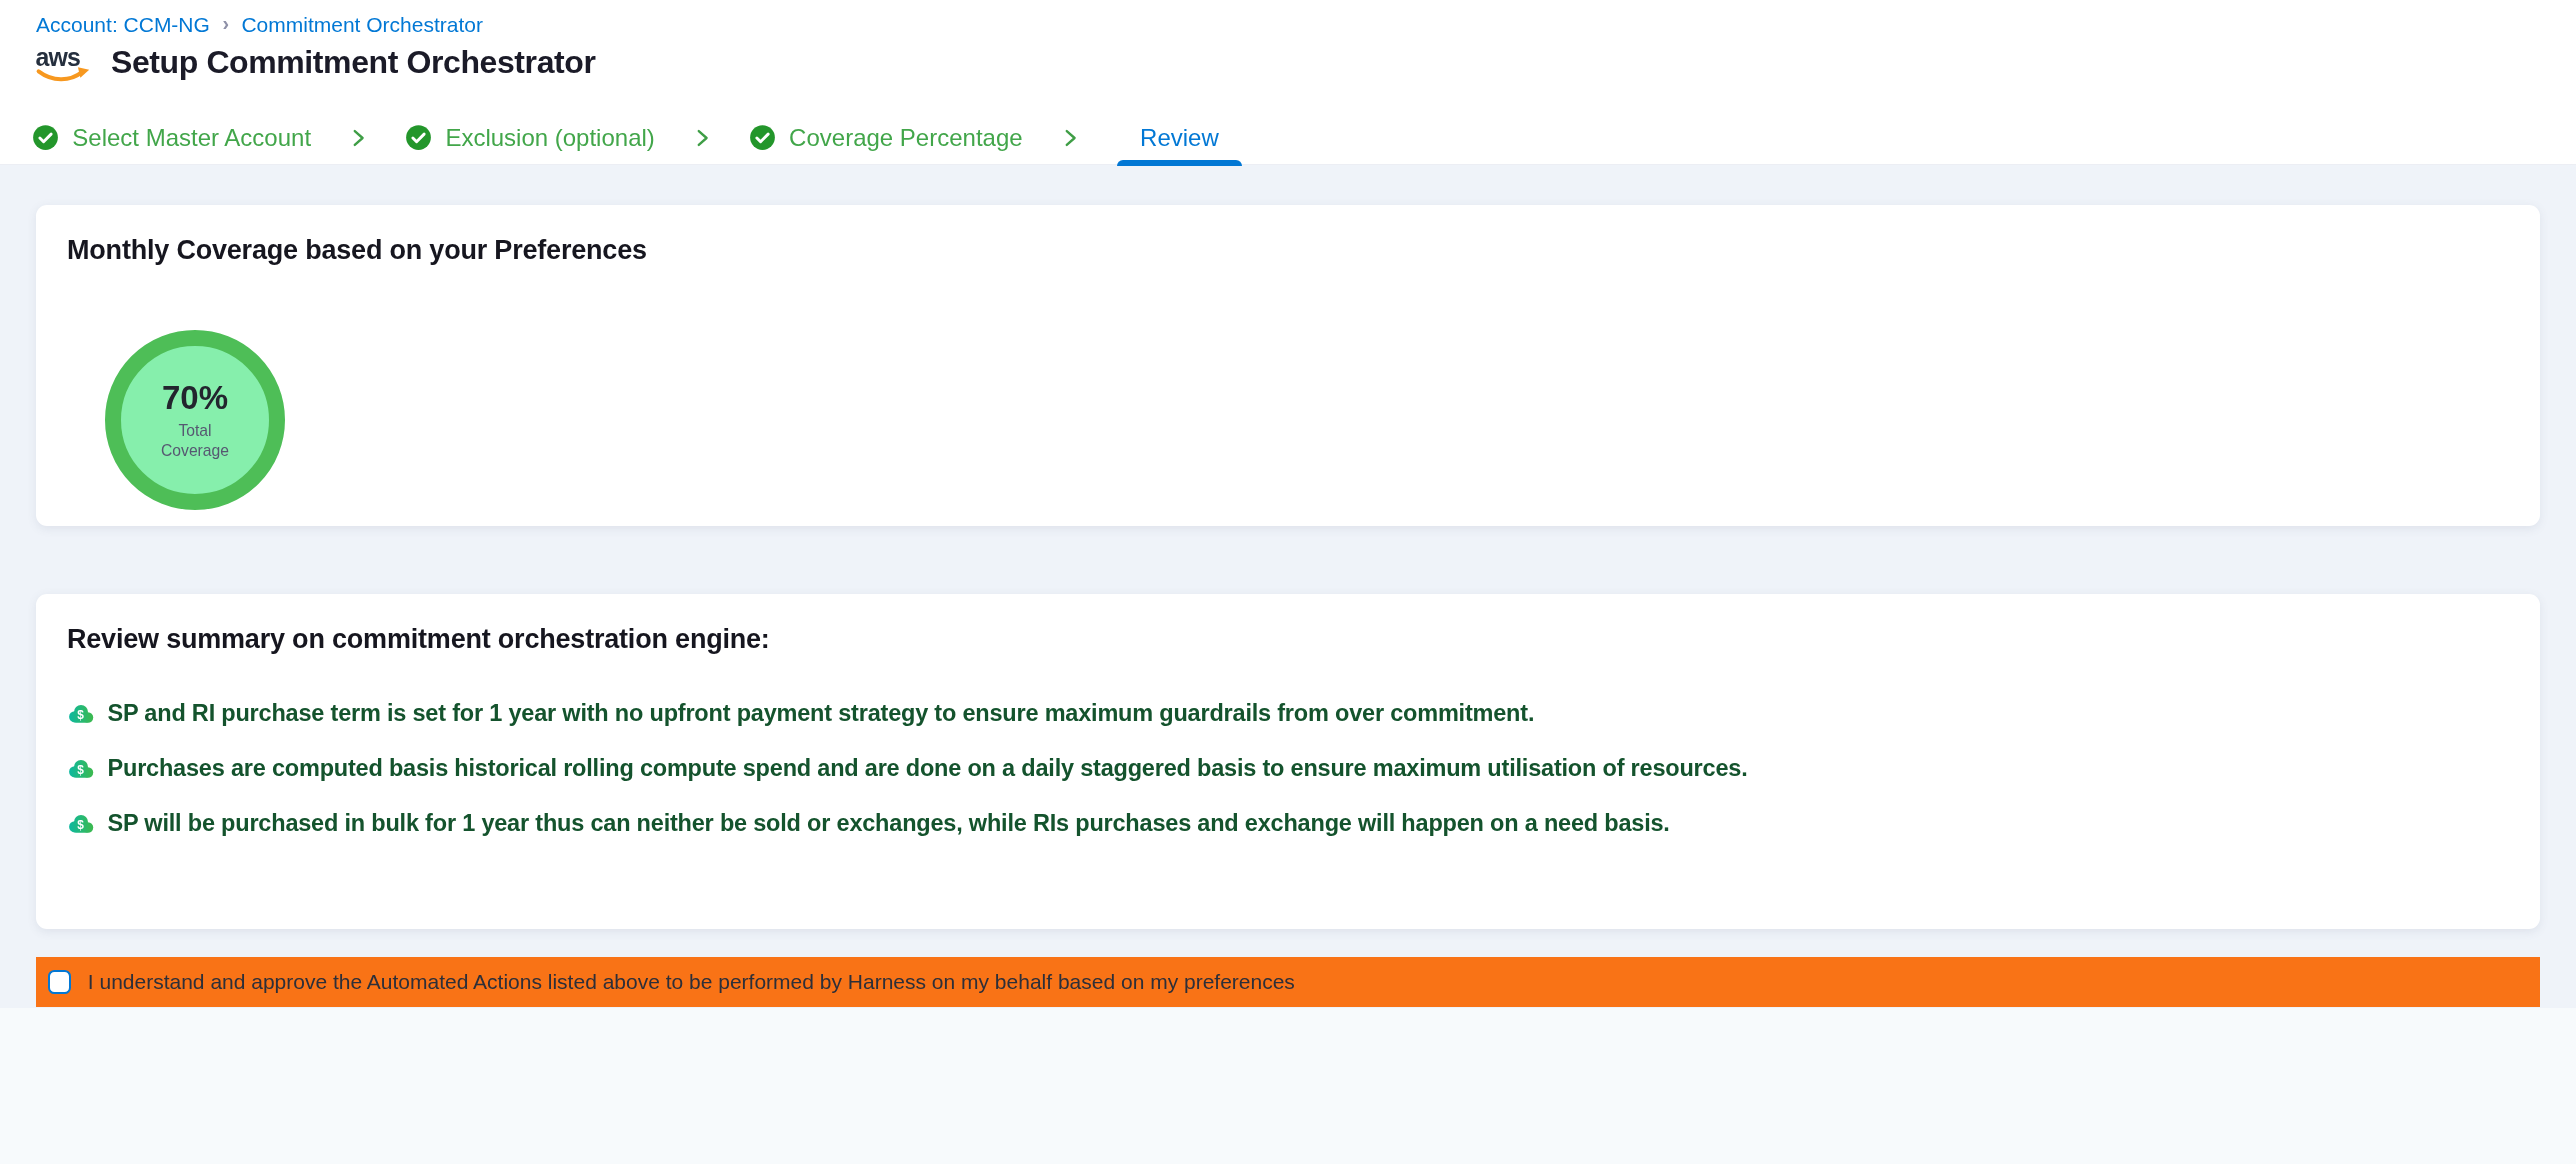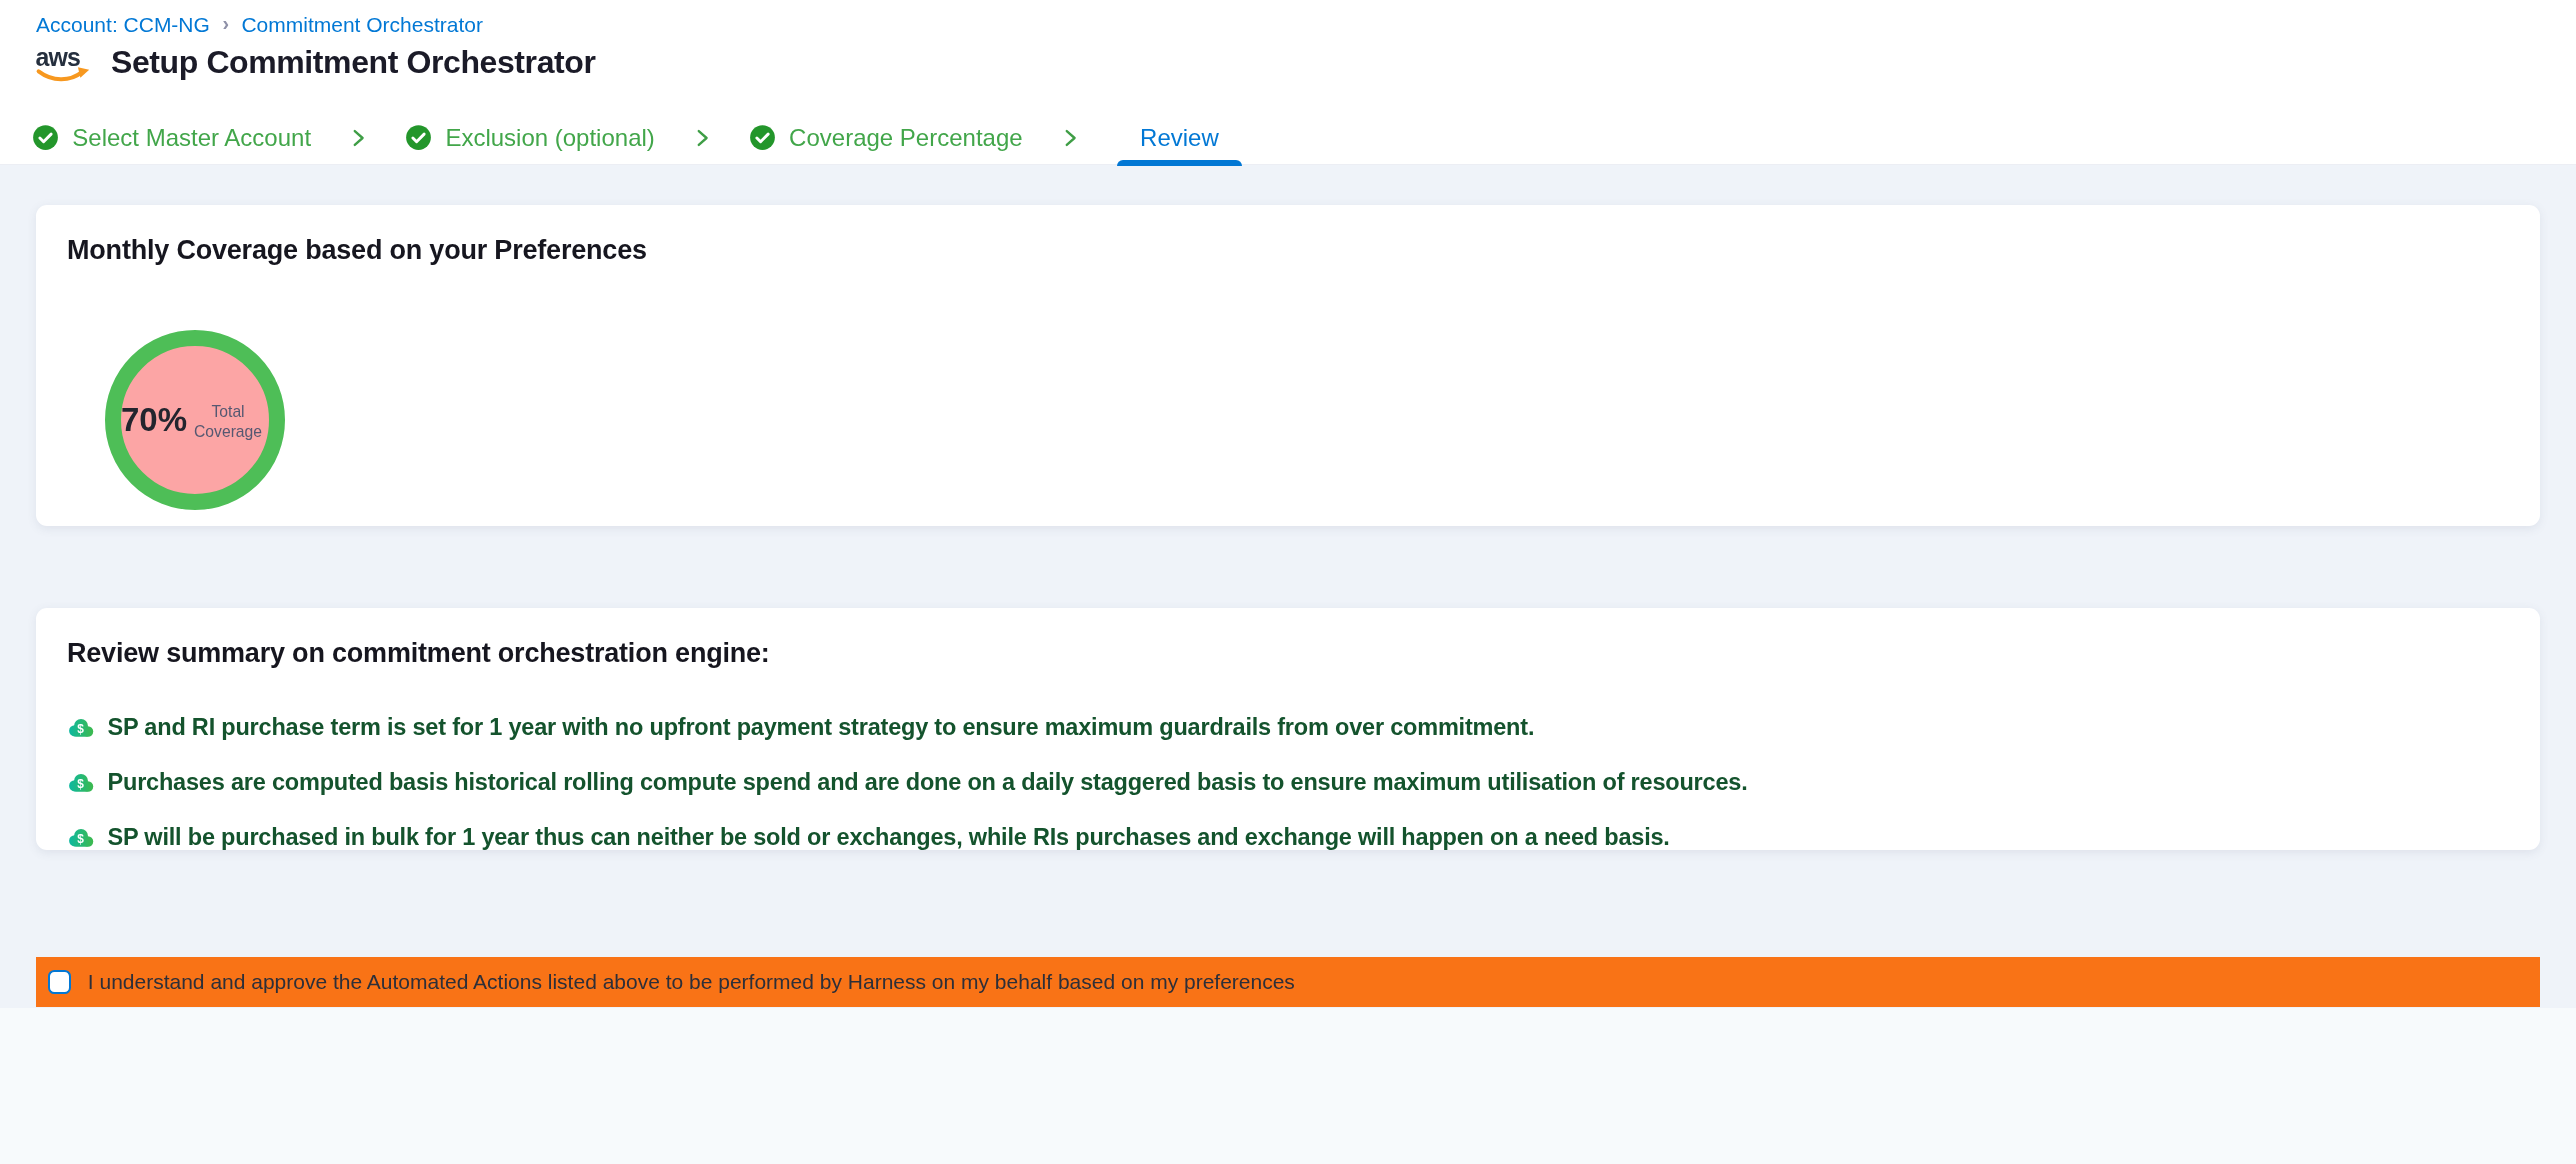--- a/index.html
+++ b/index.html
@@ -27,27 +27,27 @@
   .step-label{font-size:24px;color:#42a64a;}
   .sep-chev{margin:0 36px;display:flex;align-items:center;}
   .step-review{position:relative;height:54px;display:flex;align-items:center;padding:0 23.5px;
                font-size:24px;color:#0278d5;font-weight:500;cursor:pointer;}
   .review-underline{position:absolute;left:0;bottom:-1.6px;width:100%;height:6.3px;background:#0277d4;border-radius:6.3px 6.3px 0 0;}
 
   
   .card{position:absolute;left:36px;width:2504px;background:#ffffff;border-radius:11px;
         box-shadow:0 2.4px 9.4px rgba(80,90,120,0.10);z-index:2;}
   .card-coverage{top:205px;height:321px;}
-  .card-summary{top:608px;height:242px;}
+  .card-summary{top:594px;height:335px;}
   .card-title{margin:0;padding:30px 0 0 31px;font-size:27px;font-weight:700;color:#16161f;letter-spacing:-0.2px;}
 
   
   .donut{position:absolute;left:69px;top:125px;width:180px;height:180px;border:16.5px solid #4ebe57;
-         border-radius:50%;box-sizing:border-box;display:flex;flex-direction:row;
-         align-items:center;justify-content:center;background:#fca5a5;}
+         border-radius:50%;box-sizing:border-box;display:flex;flex-direction:column;
+         align-items:center;justify-content:center;background:#86efac;}
   .donut-value{font-size:33px;font-weight:700;color:#23252e;}
   .donut-label{font-size:15.7px;color:#565871;text-align:center;width:88px;line-height:19.6px;margin-top:3.9px;}
 
   
   .bullets{padding:45px 31px 0 31px;}
   .bullet{display:flex;align-items:center;gap:12.5px;margin-bottom:28px;}
   .bullet-icon{width:28px;height:22px;flex:0 0 auto;}
   .bullet-text{font-size:23.5px;font-weight:600;color:#14532d;letter-spacing:-0.2px;}
   .info-row{display:flex;align-items:center;margin:7.8px 0 0 31px;font-size:22px;color:#565871;}
   .info-icon{width:24px;height:24px;margin-right:10.2px;flex:0 0 auto;}

